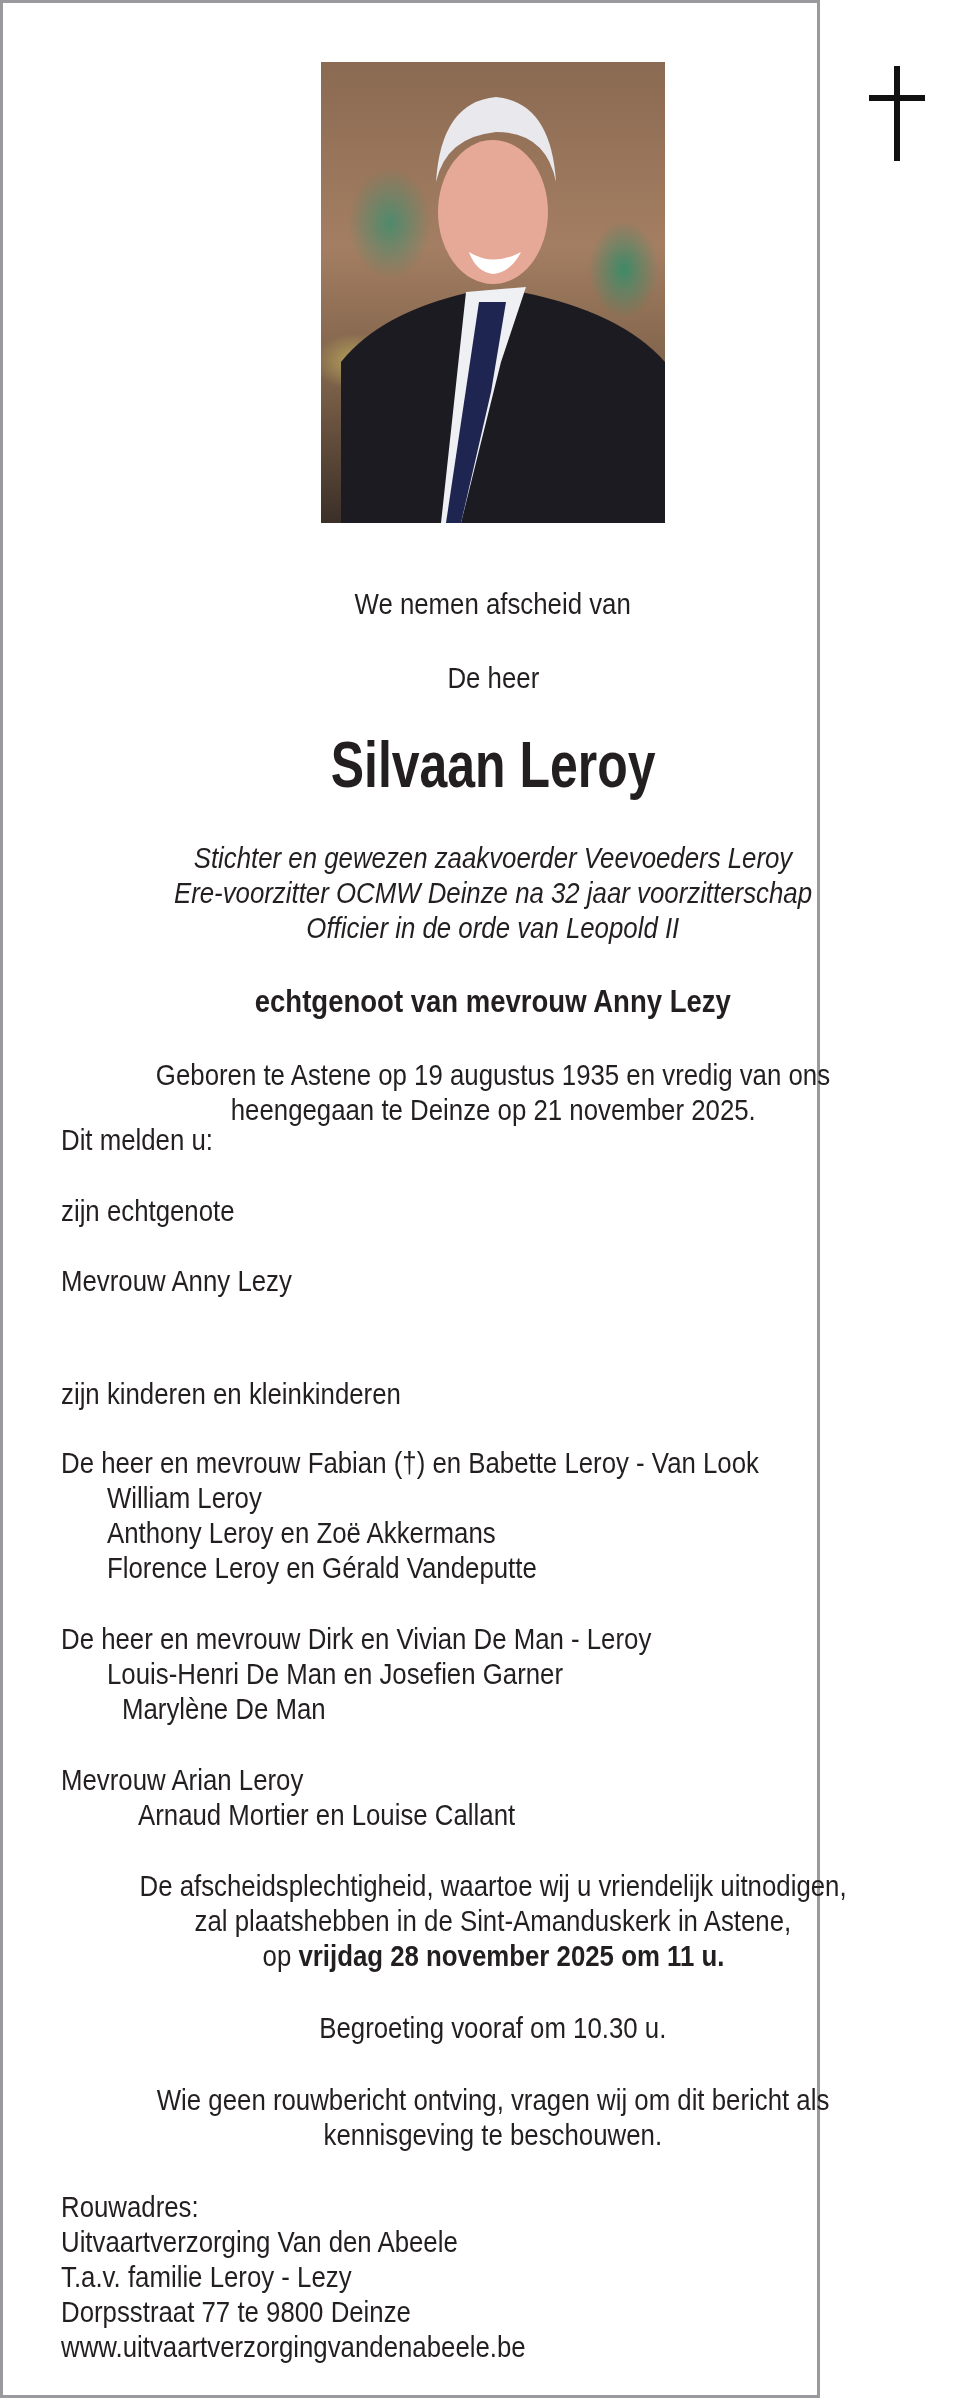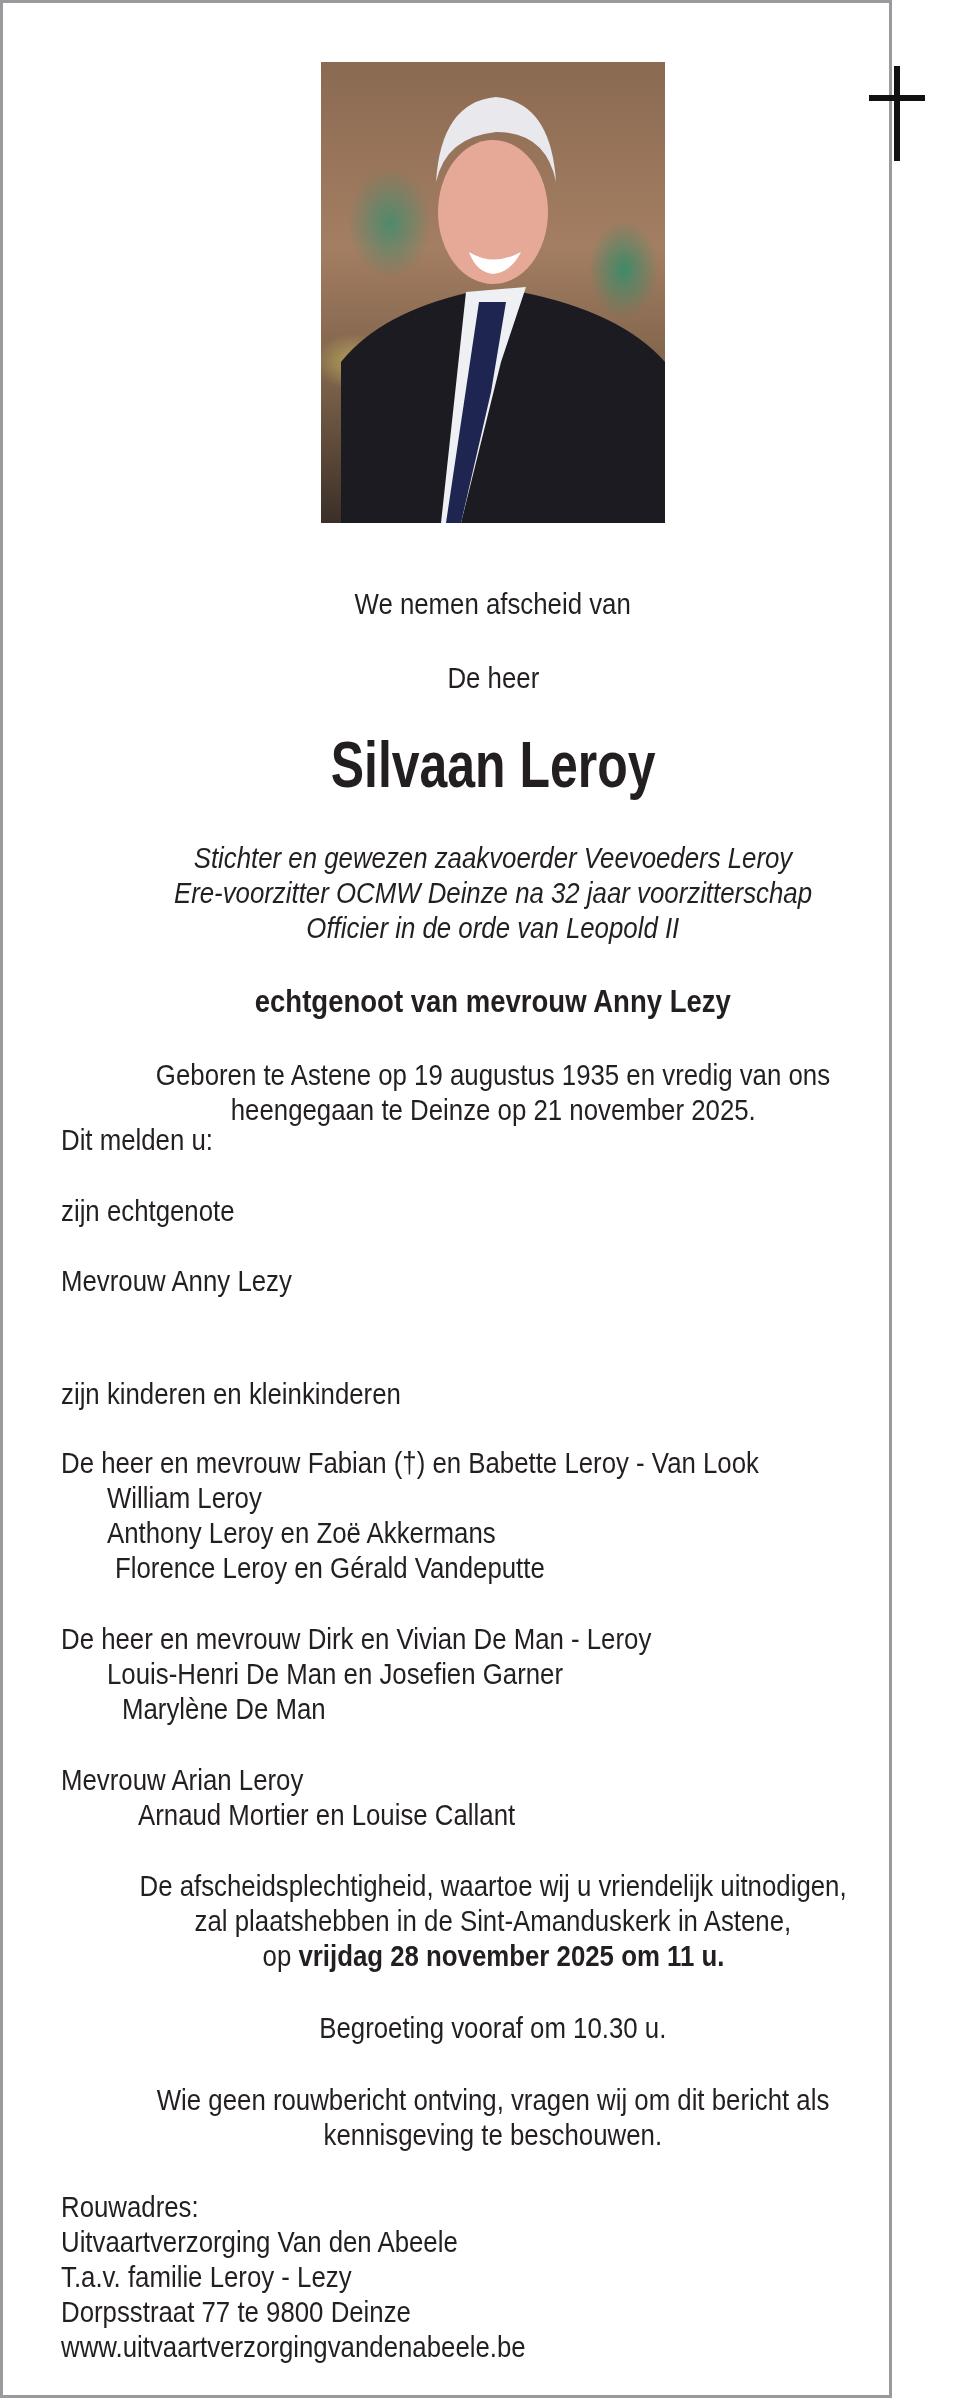--- a/index.html
+++ b/index.html
@@ -1,18 +1,18 @@
 <!DOCTYPE html>
 <html><head>
 <meta charset="utf-8">
 <style>
   html, body { margin:0; padding:0; background:#ffffff; }
   body { width:980px; height:2398px; position:relative; overflow:hidden; }
   .frame {
-    position:absolute; left:0; top:0; width:892px; height:2398px;
+    position:absolute; left:0; top:0; width:820px; height:2398px;
     box-sizing:border-box; border:3px solid #9a9a9e; background:#fff;
   }
   .txt {
     font-family:"Liberation Sans", sans-serif; color:#231f20;
     position:absolute; white-space:nowrap;
   }
   .center { left:0; width:980px; text-align:center; }
   .cond { display:inline-block; transform:scaleX(0.86); transform-origin:center; }
   .condL { display:inline-block; transform:scaleX(0.86); transform-origin:left; }
   .f28 { font-size:30px; line-height:36px; }
@@ -61,21 +61,21 @@
   <div class="txt center f28" style="top:1089px;"><span class="cond">heengegaan te Deinze op 21 november 2025.</span></div>
 
   <div class="txt f28" style="left:58px; top:1119px;text-decoration:underline;"><span class="condL">Dit melden u:</span></div>
   <div class="txt f28" style="left:58px; top:1190px;"><span class="condL">zijn echtgenote</span></div>
   <div class="txt f28" style="left:58px; top:1260px;"><span class="condL">Mevrouw Anny Lezy</span></div>
   <div class="txt f28" style="left:58px; top:1373px;"><span class="condL">zijn kinderen en kleinkinderen</span></div>
 
   <div class="txt f28" style="left:58px; top:1442px;"><span class="condL">De heer en mevrouw Fabian (†) en Babette Leroy - Van Look</span></div>
   <div class="txt f28" style="left:104px; top:1477px;"><span class="condL">William Leroy</span></div>
   <div class="txt f28" style="left:104px; top:1512px;"><span class="condL">Anthony Leroy en Zoë Akkermans</span></div>
-  <div class="txt f28" style="left:112px; top:1547px;"><span class="condL">Florence Leroy en Gérald Vandeputte</span></div>
+  <div class="txt f28" style="left:104px; top:1547px;"><span class="condL">Florence Leroy en Gérald Vandeputte</span></div>
 
   <div class="txt f28" style="left:58px; top:1618px;"><span class="condL">De heer en mevrouw Dirk en Vivian De Man - Leroy</span></div>
   <div class="txt f28" style="left:104px; top:1653px;"><span class="condL">Louis-Henri De Man en Josefien Garner</span></div>
   <div class="txt f28" style="left:119px; top:1688px;"><span class="condL">Marylène De Man</span></div>
 
   <div class="txt f28" style="left:58px; top:1759px;"><span class="condL">Mevrouw Arian Leroy</span></div>
   <div class="txt f28" style="left:104px; top:1794px;margin-left:31px;"><span class="condL">Arnaud Mortier en Louise Callant</span></div>
 
   <div class="txt center f28" style="top:1865px;"><span class="cond">De afscheidsplechtigheid, waartoe wij u vriendelijk uitnodigen,</span></div>
   <div class="txt center f28" style="top:1900px;"><span class="cond">zal plaatshebben in de Sint-Amanduskerk in Astene,</span></div>

